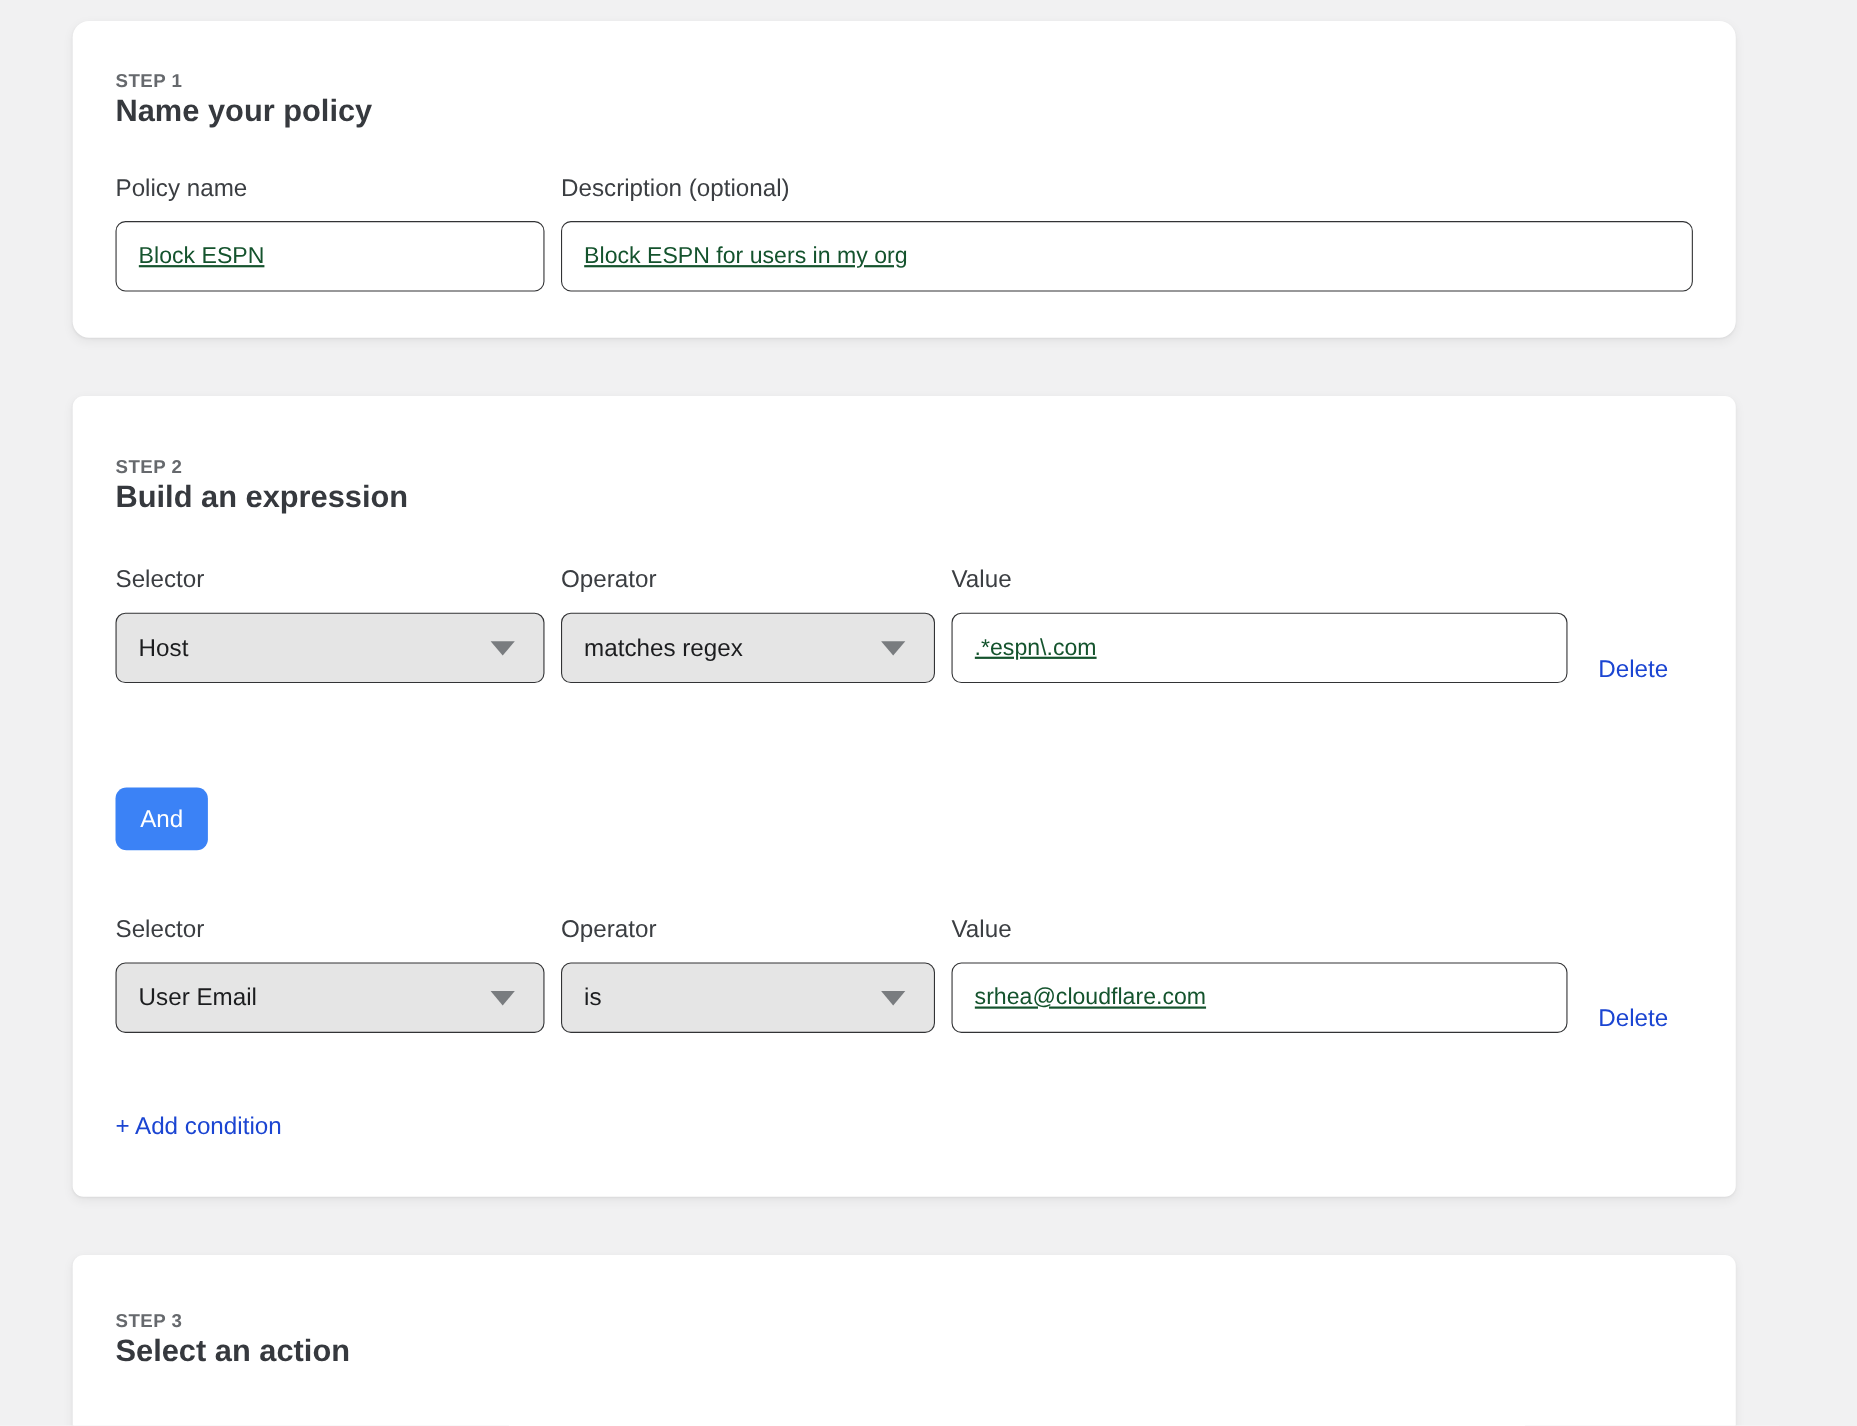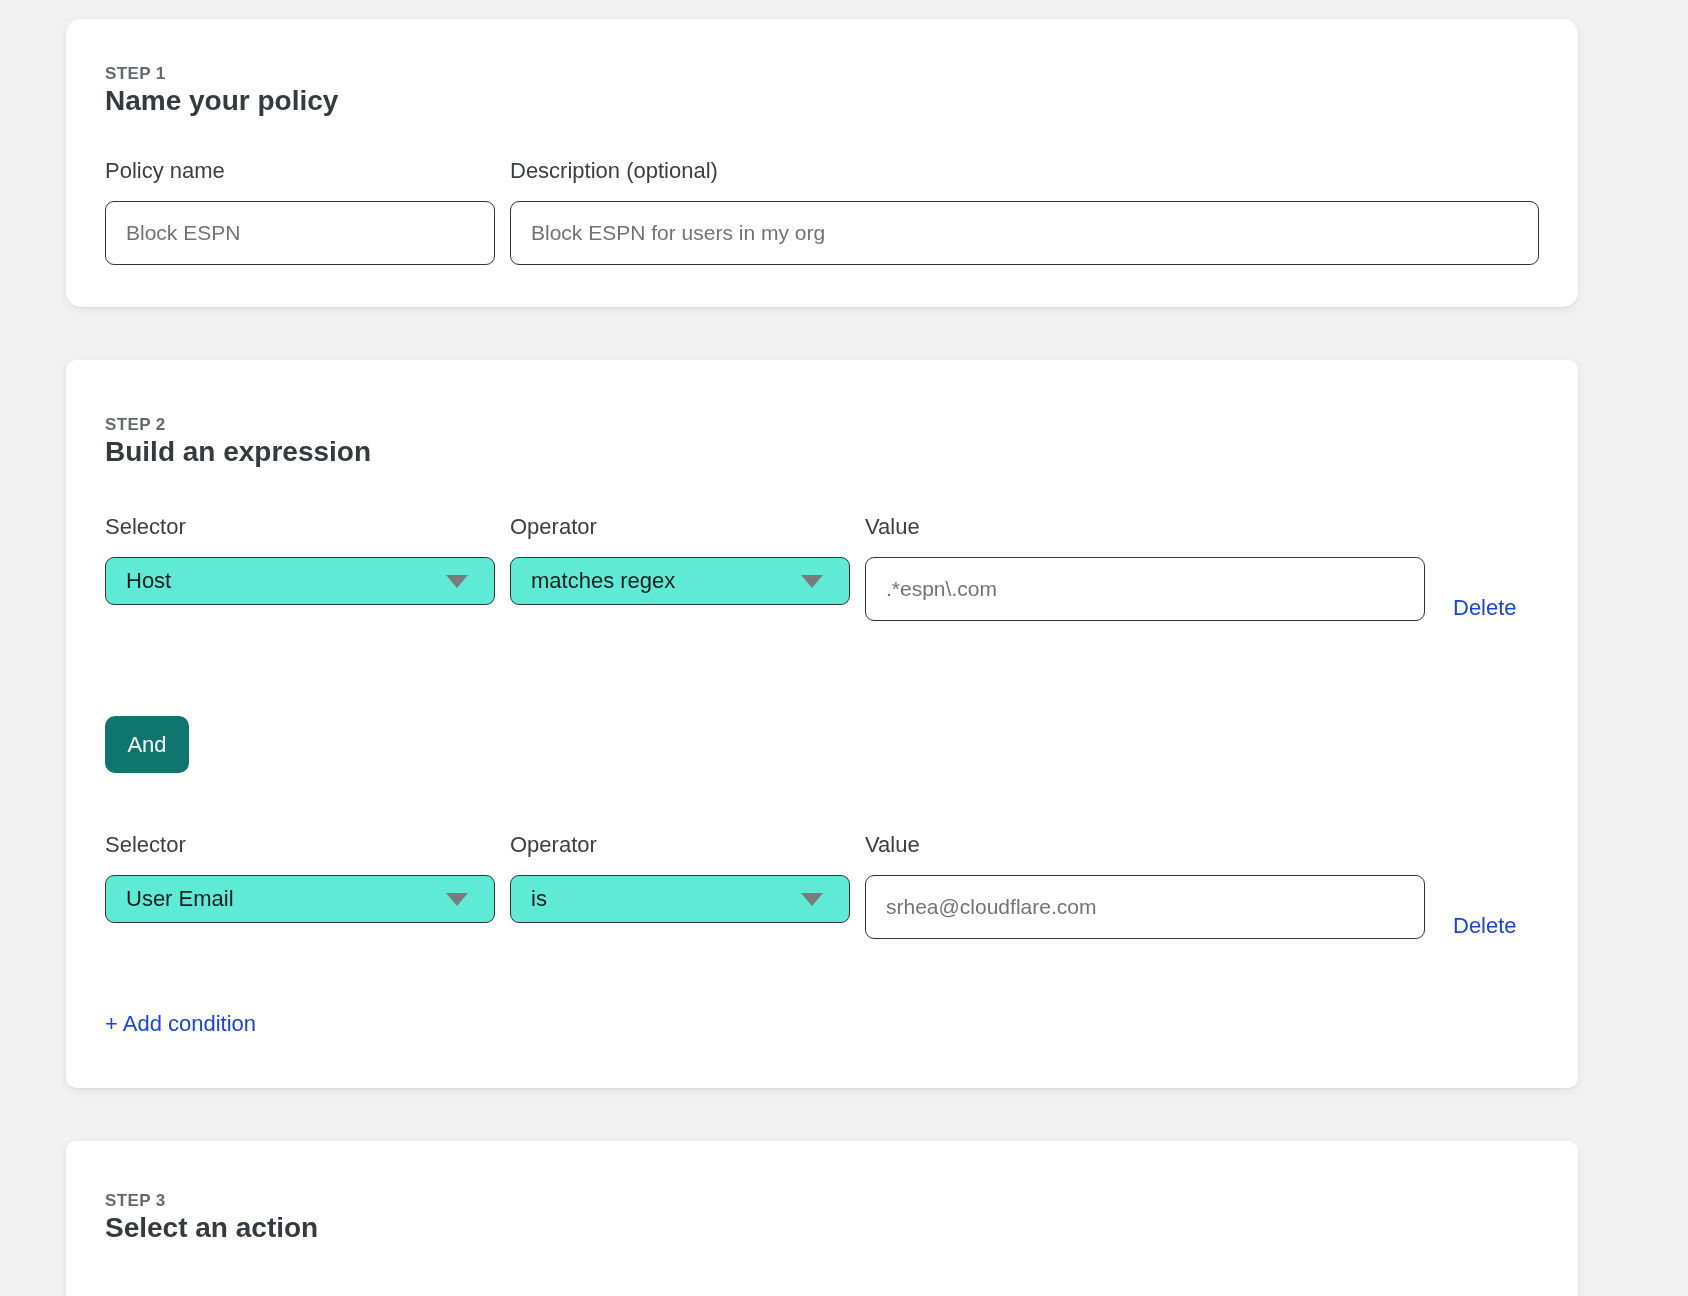--- a/index.html
+++ b/index.html
@@ -47,31 +47,32 @@
     margin-bottom: 17px;
   }
 
   .text-input {
     height: 64px;
     border: 1.5px solid #323335;
     border-radius: 9px;
     background: #fff;
     font-family: "Liberation Sans", "DejaVu Sans", sans-serif;
     font-size: 21px;
-    color: #737373;
+    color: #14532d;
     padding: 0 20px;
     outline: none;
     width: 100%;
+    text-decoration: underline;
   }
 
   .select {
-    height: 48px;
+    height: 64px;
     border: 1.5px solid #323335;
     border-radius: 9px;
-    background: #5eead4;
+    background: #e5e5e5;
     display: flex; align-items: center; justify-content: space-between;
     padding: 0 26px 0 20px;
     font-size: 22px;
     color: #1c1d1f;
     cursor: pointer;
   }
   .caret {
     width: 0; height: 0;
     border-left: 11px solid transparent;
     border-right: 11px solid transparent;
@@ -95,21 +96,21 @@
     font-size: 22px;
     text-decoration: none;
     cursor: pointer;
   }
 
   .and-button {
     margin-top: 95px;
     width: 84px; height: 57px;
     border: none;
     border-radius: 10px;
-    background: #0f766e;
+    background: #3b82f6;
     color: #ffffff;
     font-family: "Liberation Sans", "DejaVu Sans", sans-serif;
     font-size: 22px;
     display: flex; align-items: center; justify-content: center;
     cursor: pointer;
   }
 
   .add-condition-row { margin-top: 72px; }
 </style>
 </head>

